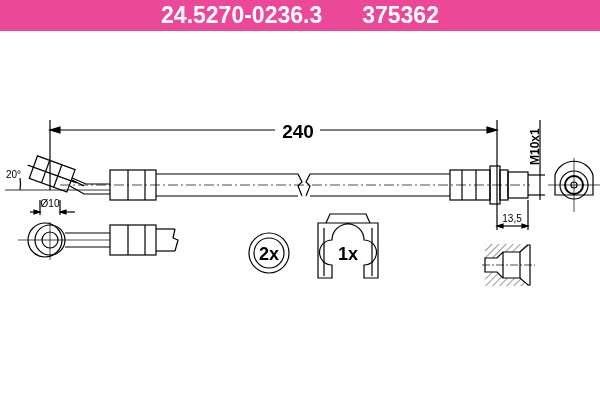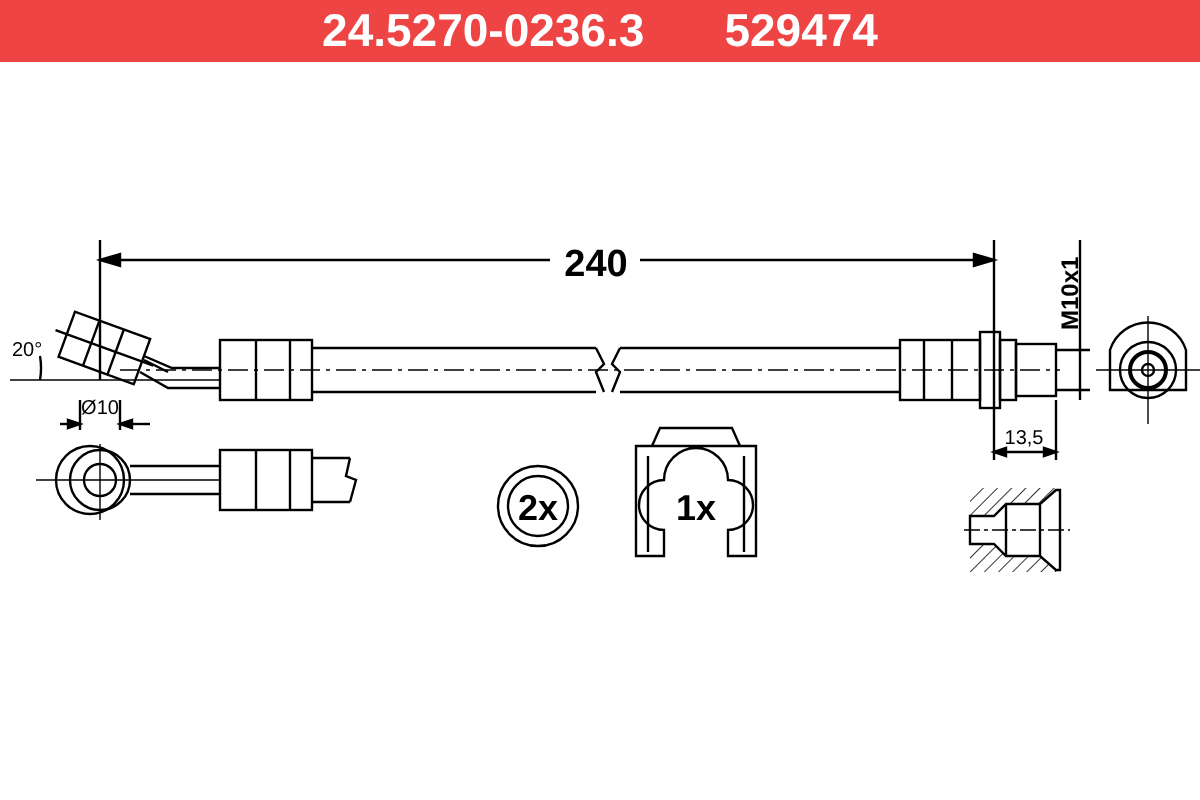--- a/index.html
+++ b/index.html
@@ -1,28 +1,28 @@
 <!DOCTYPE html>
 <html><head>
 <meta charset="utf-8">
 <style>
   html, body { margin: 0; padding: 0; background: #ffffff; }
   body { width: 600px; height: 400px; position: relative; overflow: hidden; font-family: "Liberation Sans", sans-serif; }
-  .header { position: absolute; left: 0; top: 0; width: 600px; height: 31px; background: #ef4444; color: #fff;
+  .header { position: absolute; left: 0; top: 0; width: 600px; height: 31px; background: #ec4899; color: #fff;
             display: flex; justify-content: center; align-items: center; font-weight: bold; font-size: 23px; letter-spacing: 0px; }
   .header span { margin: 0 20px; }
   svg { position: absolute; left: 0; top: 0; }
   .lbl { font-family: "Liberation Sans", sans-serif; fill: #000; }
 </style>
 </head>
 <body>
 
 <div class="header">
   <span>24.5270-0236.3</span>
-  <span>529474</span>
+  <span>375362</span>
 </div>
 
 <svg width="600" height="400" viewBox="0 0 600 400" stroke="#000" fill="none" stroke-width="1.2">
 
   <g>
     <line x1="50" y1="120" x2="50" y2="190"></line>
     <line x1="497" y1="120" x2="497" y2="200"></line>
     <line x1="50" y1="130" x2="275" y2="130"></line>
     <line x1="320" y1="130" x2="497" y2="130"></line>
     <polygon points="50,130 60,127 60,133" fill="#000"></polygon>

